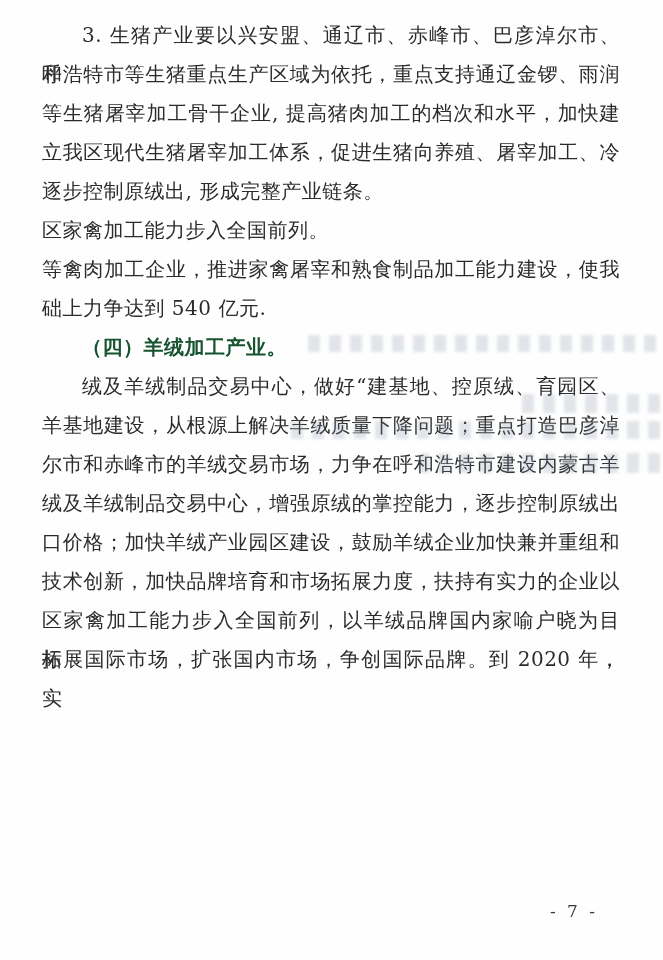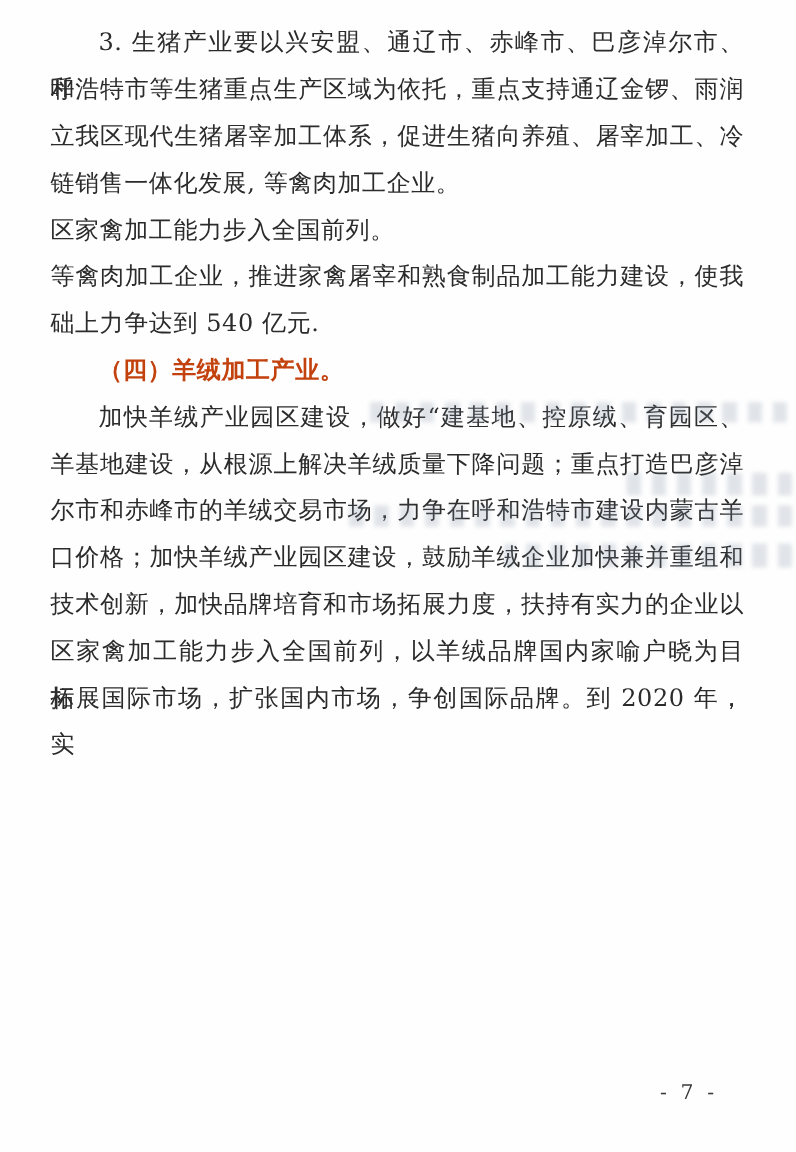--- a/index.html
+++ b/index.html
@@ -32,21 +32,21 @@
     color: #2b2b2b;
   }
   .line.indent {
     text-indent: 2em;
   }
   .line.last {
     text-align-last: left;
   }
   .line.heading {
     font-weight: bold;
-    color: #c2410c;
+    color: #14532d;
   }
   
   .artifact {
     position: absolute;
     filter: blur(1.6px);
     opacity: 0.55;
     transform: scaleX(-1);
     background: repeating-linear-gradient(
       90deg,
       rgba(128, 142, 163, 0.42) 0px,
@@ -72,29 +72,31 @@
   }
 </style>
 </head>
 <body>
 
 <div class="page">
 
   <div class="doc-body">
       <div class="line indent">3. 生猪产业要以兴安盟、通辽市、赤峰市、巴彦淖尔市、呼</div>
       <div class="line">和浩特市等生猪重点生产区域为依托，重点支持通辽金锣、雨润</div>
+      <div class="line">等生猪屠宰加工骨干企业, 提高猪肉加工的档次和水平，加快建</div>
       <div class="line">立我区现代生猪屠宰加工体系，促进生猪向养殖、屠宰加工、冷</div>
-      <div class="line last">链销售一体化发展, 等禽肉加工企业。</div>
+      <div class="line last">逐步控制原绒出, 形成完整产业链条。</div>
       <div class="line last">区家禽加工能力步入全国前列。</div>
       <div class="line">等禽肉加工企业，推进家禽屠宰和熟食制品加工能力建设，使我</div>
       <div class="line last">础上力争达到 540 亿元.</div>
       <div class="line heading indent last">（四）羊绒加工产业。</div>
-      <div class="line indent">加快羊绒产业园区建设，做好“建基地、控原绒、育园区、</div>
+      <div class="line indent">绒及羊绒制品交易中心，做好“建基地、控原绒、育园区、</div>
       <div class="line">羊基地建设，从根源上解决羊绒质量下降问题；重点打造巴彦淖</div>
       <div class="line">尔市和赤峰市的羊绒交易市场，力争在呼和浩特市建设内蒙古羊</div>
+      <div class="line">绒及羊绒制品交易中心，增强原绒的掌控能力，逐步控制原绒出</div>
       <div class="line">口价格；加快羊绒产业园区建设，鼓励羊绒企业加快兼并重组和</div>
       <div class="line">技术创新，加快品牌培育和市场拓展力度，扶持有实力的企业以</div>
       <div class="line">区家禽加工能力步入全国前列，以羊绒品牌国内家喻户晓为目标，</div>
       <div class="line last">拓展国际市场，扩张国内市场，争创国际品牌。到 2020 年，实</div>
     </div>
 
   <div class="artifact a1"></div>
   <div class="artifact a2"></div>
   <div class="artifact a3"></div>
   <div class="artifact a4"></div>

